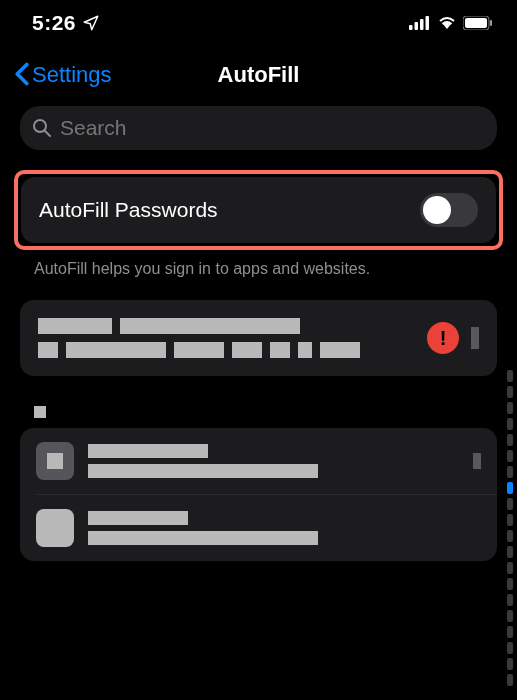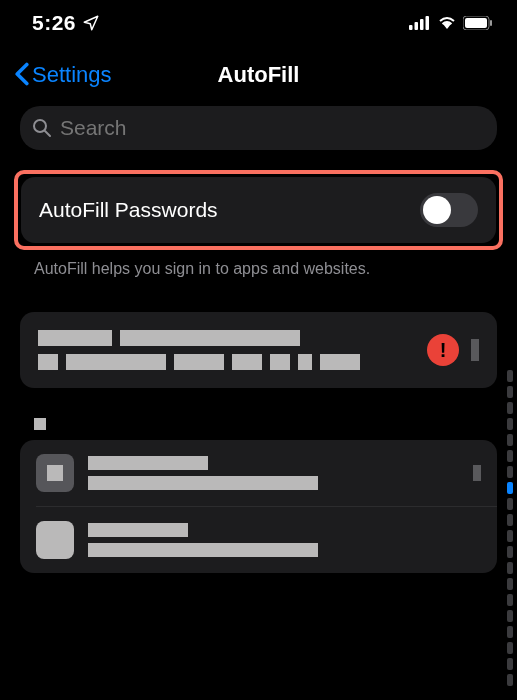--- a/index.html
+++ b/index.html
@@ -100,21 +100,21 @@
       position: absolute;
       left: 3px;
       top: 3px;
       width: 28px;
       height: 28px;
       background: #fff;
       border-radius: 50%;
     }
 
     .helper-text {
-      margin: 10px 34px 34px 34px;
+      margin: 10px 34px 22px 34px;
       font-size: 16px;
       color: #8e8e93;
     }
 
     .card {
       background: #1c1c1e;
       border-radius: 14px;
       margin: 0 20px 16px 20px;
       padding: 18px 18px;
       display: flex;

